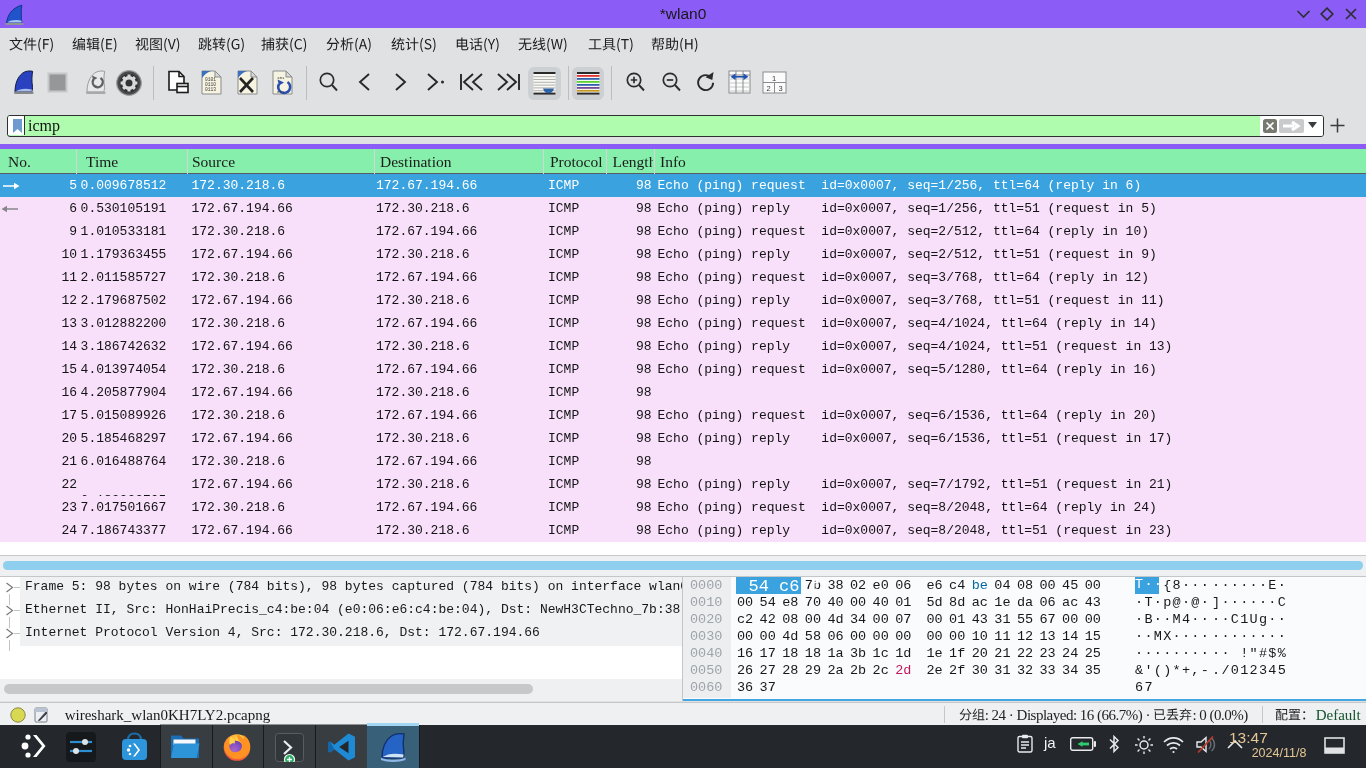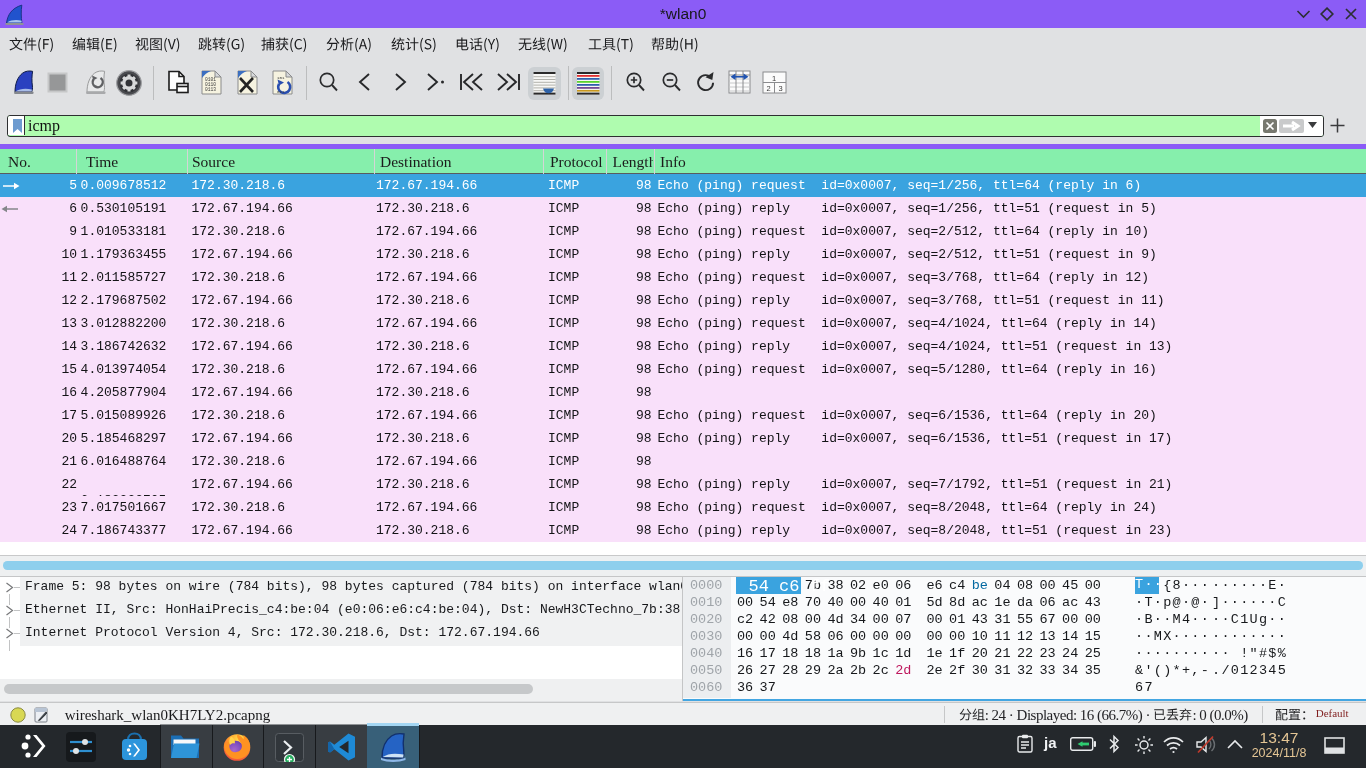--- a/index.html
+++ b/index.html
@@ -608,21 +608,21 @@
     <div class="abs" style="left:379.1px;top:52px;color:#16181b">14</div>
     <div class="abs" style="left:401.7px;top:52px;color:#16181b">15</div>
     <div class="abs" style="left:452px;top:52px;color:#16181b;white-space:pre;letter-spacing:1.28px">··MX····</div>
     <div class="abs" style="left:529px;top:52px;color:#16181b;white-space:pre;letter-spacing:1.28px">········</div>
     <div class="abs" style="left:7px;top:69px;color:#9fa4a9">0040</div>
     <div class="abs" style="left:54.0px;top:69px;color:#16181b">16</div>
     <div class="abs" style="left:76.6px;top:69px;color:#16181b">17</div>
     <div class="abs" style="left:99.2px;top:69px;color:#16181b">18</div>
     <div class="abs" style="left:121.8px;top:69px;color:#16181b">18</div>
     <div class="abs" style="left:144.4px;top:69px;color:#16181b">1a</div>
-    <div class="abs" style="left:167.0px;top:69px;color:#16181b">9b</div>
+    <div class="abs" style="left:167.0px;top:69px;color:#16181b">3b</div>
     <div class="abs" style="left:189.6px;top:69px;color:#16181b">1c</div>
     <div class="abs" style="left:212.2px;top:69px;color:#16181b">1d</div>
     <div class="abs" style="left:243.5px;top:69px;color:#16181b">1e</div>
     <div class="abs" style="left:266.1px;top:69px;color:#16181b">1f</div>
     <div class="abs" style="left:288.7px;top:69px;color:#16181b">20</div>
     <div class="abs" style="left:311.3px;top:69px;color:#16181b">21</div>
     <div class="abs" style="left:333.9px;top:69px;color:#16181b">22</div>
     <div class="abs" style="left:356.5px;top:69px;color:#16181b">23</div>
     <div class="abs" style="left:379.1px;top:69px;color:#16181b">24</div>
     <div class="abs" style="left:401.7px;top:69px;color:#16181b">25</div>
@@ -686,21 +686,21 @@
 <div class="abs serif" style="left:233.7px;top:1px;font-size:15px;letter-spacing:-0.5px;color:#232326;white-space:pre">: 0 (0.0%)</div>
 </div>
 <div class="abs" style="left:1274.7px;top:2.5px;height:18px">
 <div class="abs" style="left:0;top:2.5px">
         <svg width="39" height="16" viewBox="0 0 39 16" fill="#232326">
           <path transform="translate(0.00,11.44) scale(0.013000,-0.013000)" d="M554 795V723H858V480H557V46C557 -46 585 -70 678 -70C697 -70 825 -70 846 -70C937 -70 959 -24 968 139C947 144 916 158 898 171C893 27 886 1 841 1C813 1 707 1 686 1C640 1 631 8 631 46V408H858V340H930V795ZM143 158H420V54H143ZM143 214V553H211V474C211 420 201 355 143 304C153 298 169 283 176 274C239 332 253 412 253 473V553H309V364C309 316 321 307 361 307C368 307 402 307 410 307H420V214ZM57 801V734H201V618H82V-76H143V-7H420V-62H482V618H369V734H505V801ZM255 618V734H314V618ZM352 553H420V351L417 353C415 351 413 350 402 350C395 350 370 350 365 350C353 350 352 352 352 365Z"></path>
           <path transform="translate(13.00,11.44) scale(0.013000,-0.013000)" d="M651 748H820V658H651ZM417 748H582V658H417ZM189 748H348V658H189ZM190 427V6H57V-50H945V6H808V427H495L509 486H922V545H520L531 603H895V802H117V603H454L446 545H68V486H436L424 427ZM262 6V68H734V6ZM262 275H734V217H262ZM262 320V376H734V320ZM262 172H734V113H262Z"></path>
           <path transform="translate(26.00,11.44) scale(0.013000,-0.013000)" d="M250 486C290 486 326 515 326 560C326 606 290 636 250 636C210 636 174 606 174 560C174 515 210 486 250 486ZM250 -4C290 -4 326 26 326 71C326 117 290 146 250 146C210 146 174 117 174 71C174 26 210 -4 250 -4Z"></path>
         </svg>
       </div>
-<div class="abs serif" style="left:41px;top:1px;font-size:11px;color:#7f1d1d">Default</div>
+<div class="abs serif" style="left:41px;top:1px;font-size:15px;color:#14532d">Default</div>
 </div>
 </div>
 <div class="abs" style="left:0;top:725px;width:1366px;height:43px;background:#24282c">
 <svg class="abs" style="left:20px;top:6px" width="32" height="30" viewBox="0 0 32 30" fill="#fff">
       <circle cx="8" cy="6" r="2.6"></circle>
       <circle cx="5" cy="15" r="3.4"></circle>
       <circle cx="8" cy="24" r="2.6"></circle>
       <path d="M13 4 L22 15 13 26 16.5 26 25.5 15 16.5 4 Z" fill="#fff"></path>
     </svg>
 <svg class="abs" style="left:66px;top:7px" width="30" height="30" viewBox="0 0 30 30">
@@ -771,21 +771,21 @@
     <path d="M3 27 C3 17 6.5 9 12.5 5 C16 2.7 20.5 2.2 25 3 C24 9 24 15 24.8 20.5 C25.1 23 24.8 25.3 24 27 Z" fill="#2563c4" stroke="#12306b" stroke-width="1.4"></path>
     <path d="M3.8 26 C8.5 22.5 16 21.8 24.6 23.6 L24.2 26.4 Z" fill="#cde2f5"></path>
     <path d="M2 26.5 C6 29.5 22 29.5 26.5 26.5 L26.5 29 C20 31.5 8 31.5 2 29 Z" fill="#8fb8e8"></path>
   </svg>
 <div class="abs" style="left:1010px;top:725px;width:356px;height:43px">
 <svg class="abs" style="left:7px;top:9px" width="16" height="19" viewBox="0 0 16 19" fill="none" stroke="#e8eaec" stroke-width="1.4">
       <rect x="1" y="2.5" width="14" height="15.5" rx="1.5" fill="none"></rect>
       <rect x="5" y="0.8" width="6" height="3.4" rx="1" fill="#e8eaec" stroke="none"></rect>
       <path d="M4 8 H12 M4 11 H12 M4 14 H9"></path>
     </svg>
-<div class="abs" style="left:34px;top:9px;font-size:15px;font-weight:bold;color:#f2f4f6">ja</div>
+<div class="abs" style="left:34px;top:9px;font-size:15px;font-weight:normal;color:#f2f4f6">ja</div>
 <svg class="abs" style="left:60px;top:12px" width="26" height="14" viewBox="0 0 26 14">
       <rect x="0.7" y="0.7" width="22" height="12.6" rx="2" fill="none" stroke="#e8eaec" stroke-width="1.4"></rect>
       <rect x="23.8" y="4" width="2.2" height="6" rx="1" fill="#e8eaec"></rect>
       <path d="M12.5 4.2 V9.8 L7.5 7 Z" fill="#2ecc71"></path>
       <rect x="12" y="5.6" width="7" height="2.8" fill="#2ecc71"></rect>
     </svg>
 <svg class="abs" style="left:97px;top:9px" width="14" height="20" viewBox="0 0 14 20" fill="none" stroke="#e8eaec" stroke-width="1.5">
       <path d="M3 5.5 11 13.5 7 17.5 7 2.5 11 6.5 3 14.5"></path>
     </svg>
 <svg class="abs" style="left:124px;top:10px" width="20" height="20" viewBox="0 0 20 20">
@@ -802,18 +802,18 @@
     </svg>
 <svg class="abs" style="left:185px;top:10px" width="22" height="19" viewBox="0 0 22 19">
       <path d="M2 7 H6 L11 2.5 V16.5 L6 12 H2 Z" fill="none" stroke="#e8eaec" stroke-width="1.4"></path>
       <path d="M14 5 C16.5 7.5 16.5 11.5 14 14" fill="none" stroke="#6a6e72" stroke-width="1.4"></path>
       <path d="M16.5 3 C20.5 6.5 20.5 12.5 16.5 16" fill="none" stroke="#6a6e72" stroke-width="1.4"></path>
       <path d="M3 17.5 18 1.5" stroke="#c0392b" stroke-width="1.7"></path>
     </svg>
 <svg class="abs" style="left:216px;top:13px" width="18" height="12" viewBox="0 0 18 12" fill="none" stroke="#e8eaec" stroke-width="1.6">
       <path d="M2 10 9 3 16 10"></path>
     </svg>
-<div class="abs" style="left:219px;top:4px;width:100px;text-align:center;font-size:15.5px;color:#e5c695">13:47</div>
+<div class="abs" style="left:219px;top:4px;width:100px;font-size:15.5px;color:#e5c695">13:47</div>
 <div class="abs" style="left:219px;top:21px;width:100px;text-align:center;font-size:12.5px;color:#e5c695">2024/11/8</div>
 <svg class="abs" style="left:314px;top:12px" width="21" height="17" viewBox="0 0 21 17">
       <rect x="1" y="1" width="19" height="15" fill="none" stroke="#dfe1e3" stroke-width="1.6"></rect>
       <rect x="1" y="10.5" width="19" height="5.5" fill="#dfe1e3"></rect>
     </svg>
 </div>
 </body></html>

